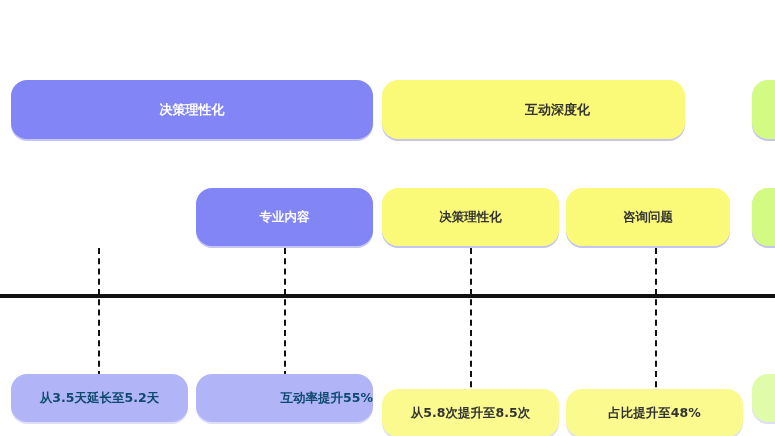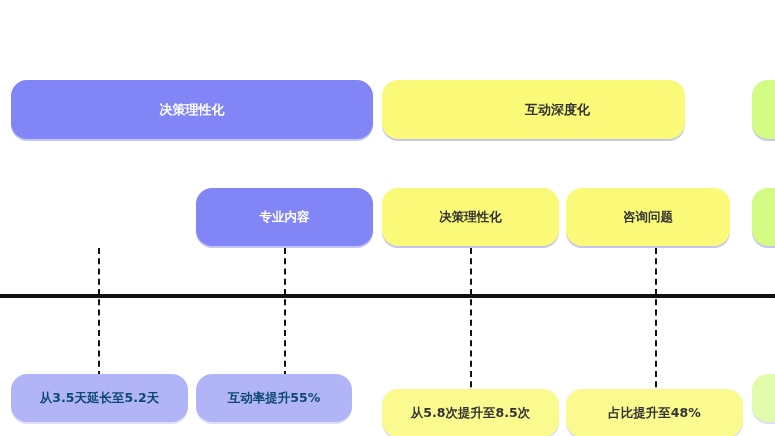--- a/index.html
+++ b/index.html
@@ -142,21 +142,21 @@
   <div class="dash" style="left:98px;"></div>
   <div class="dash" style="left:284px;"></div>
   <div class="dash" style="left:470px;"></div>
   <div class="dash" style="left:655px;"></div>
 
   <div class="axis-line"></div>
 
   <div class="box val purple" style="left:11px;  width:177px;">
     <span class="box-label">从3.5天延长至5.2天</span>
   </div>
-  <div class="box val purple" style="left:196px; width:156px;">
+  <div class="box val purple" style="left:196px; width:177px;justify-content:flex-end;">
     <span class="box-label">互动率提升55%</span>
   </div>
   <div class="box val yellow" style="left:382px; width:177px;">
     <span class="box-label">从5.8次提升至8.5次</span>
   </div>
   <div class="box val yellow" style="left:566px; width:177px;">
     <span class="box-label">占比提升至48%</span>
   </div>
   <div class="box val green" style="left:752px; width:177px;">
     <span class="box-label"></span>

